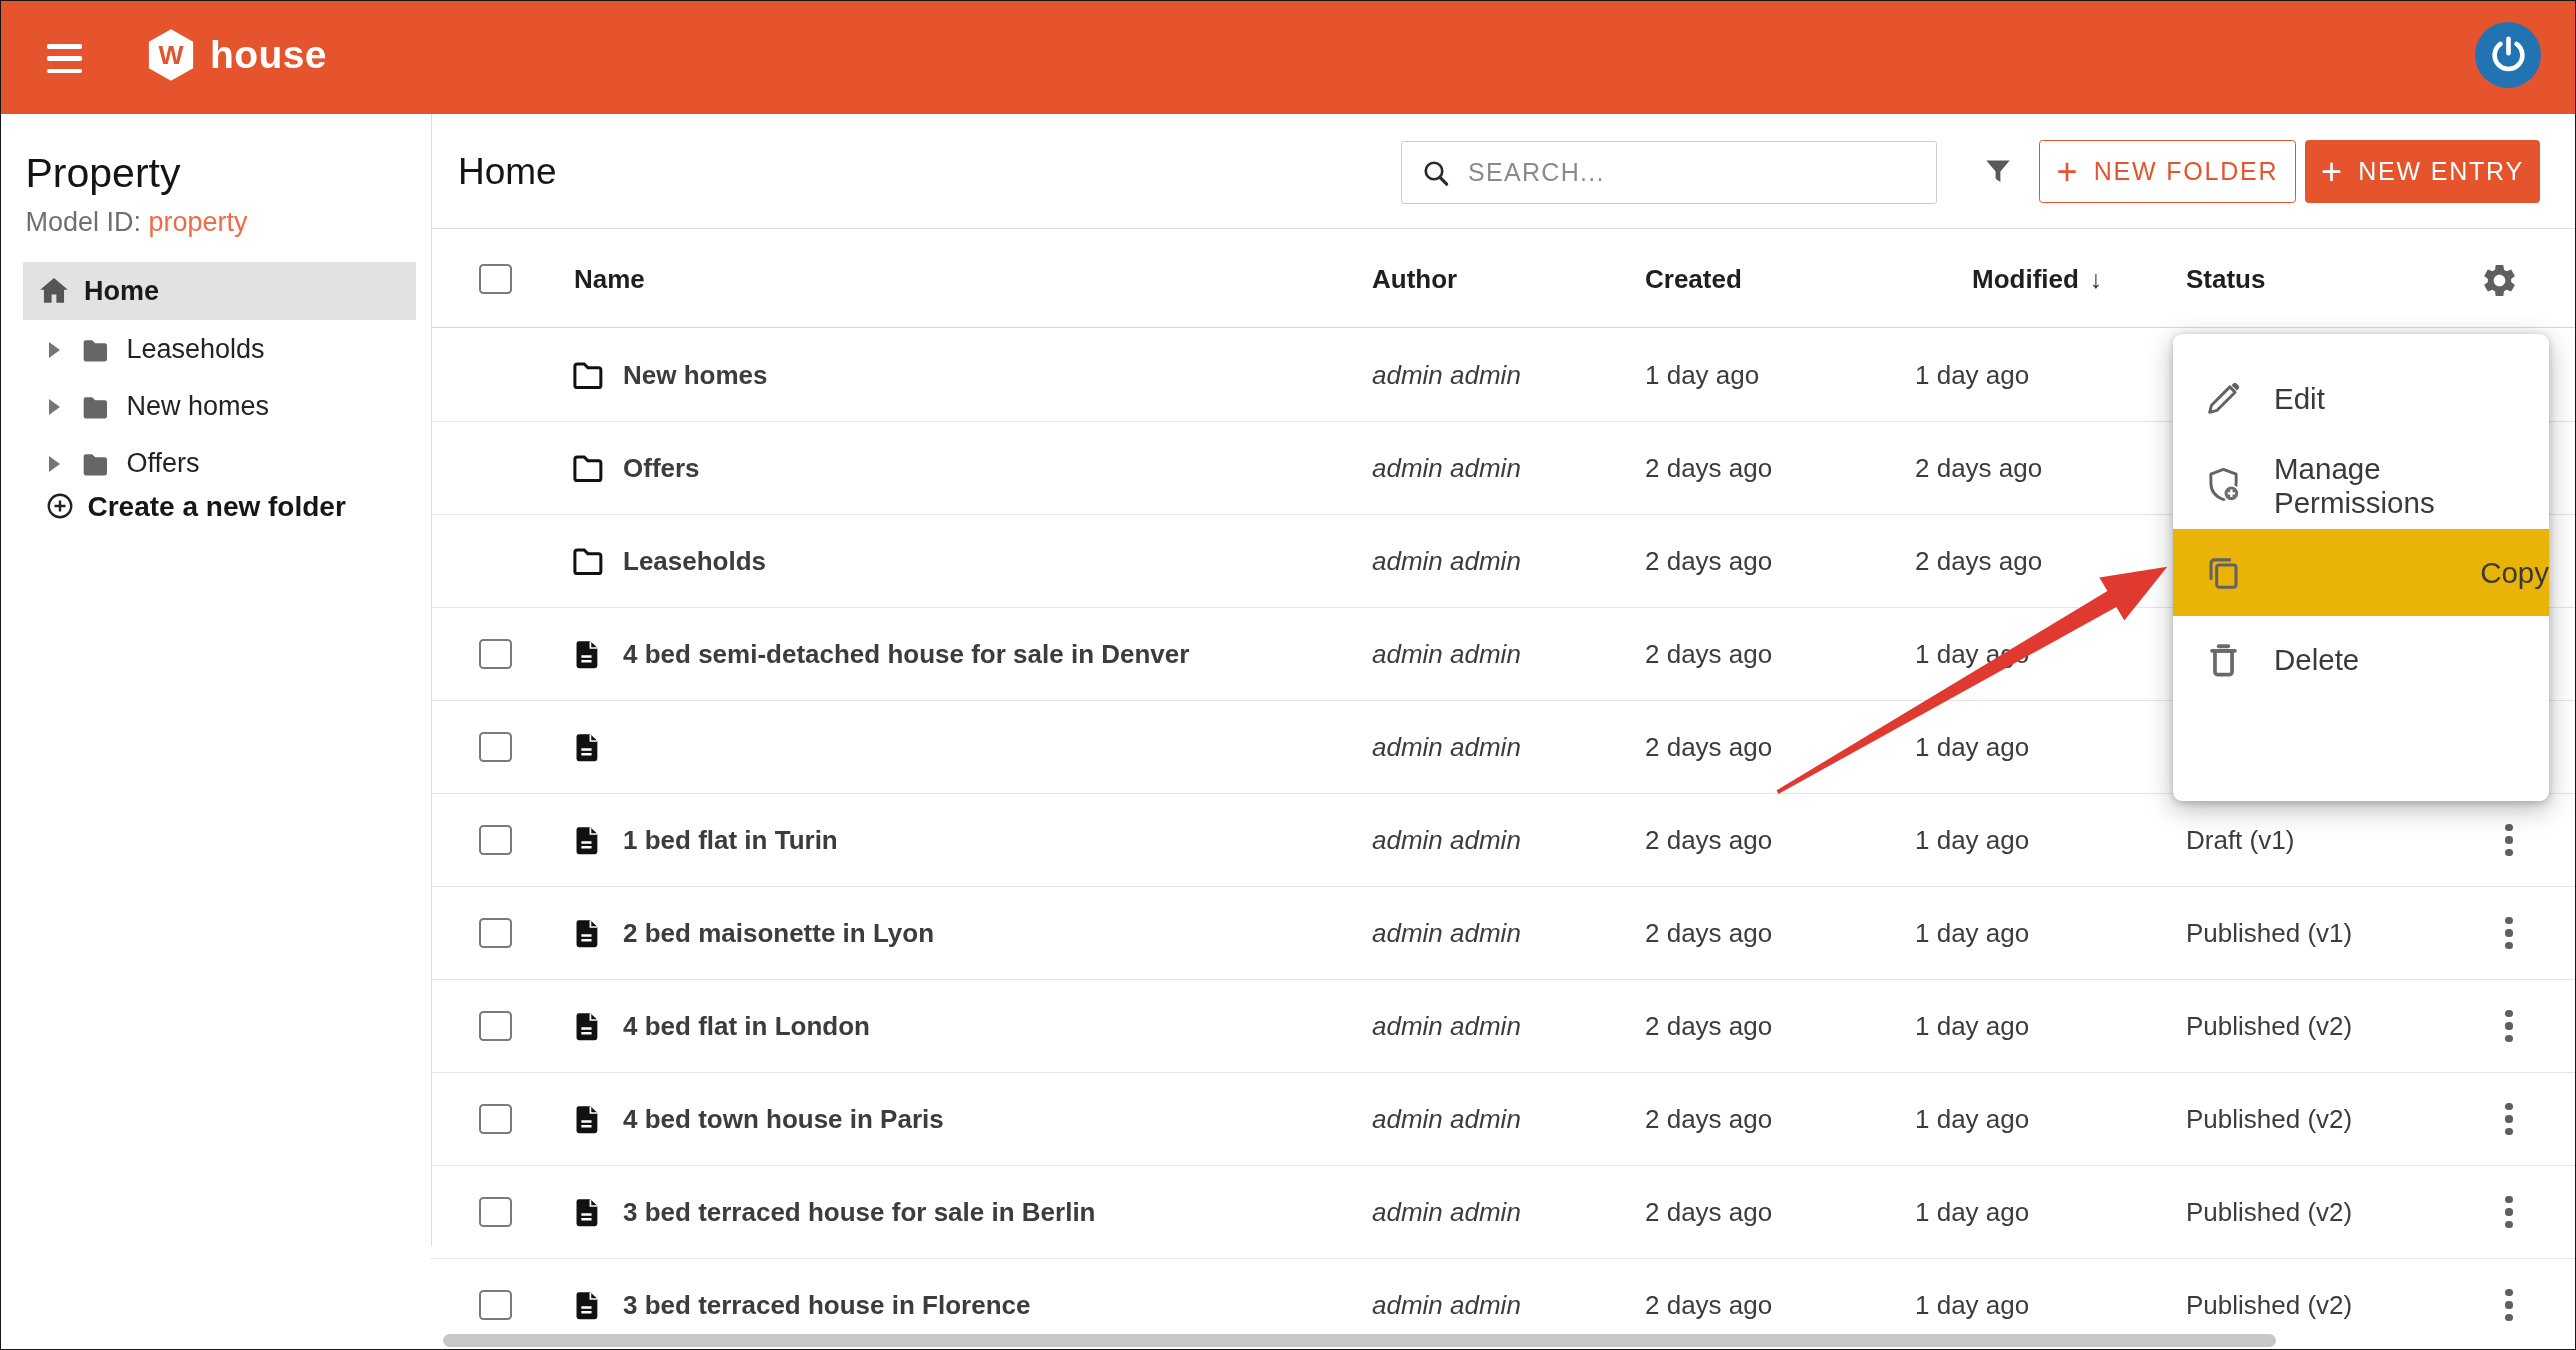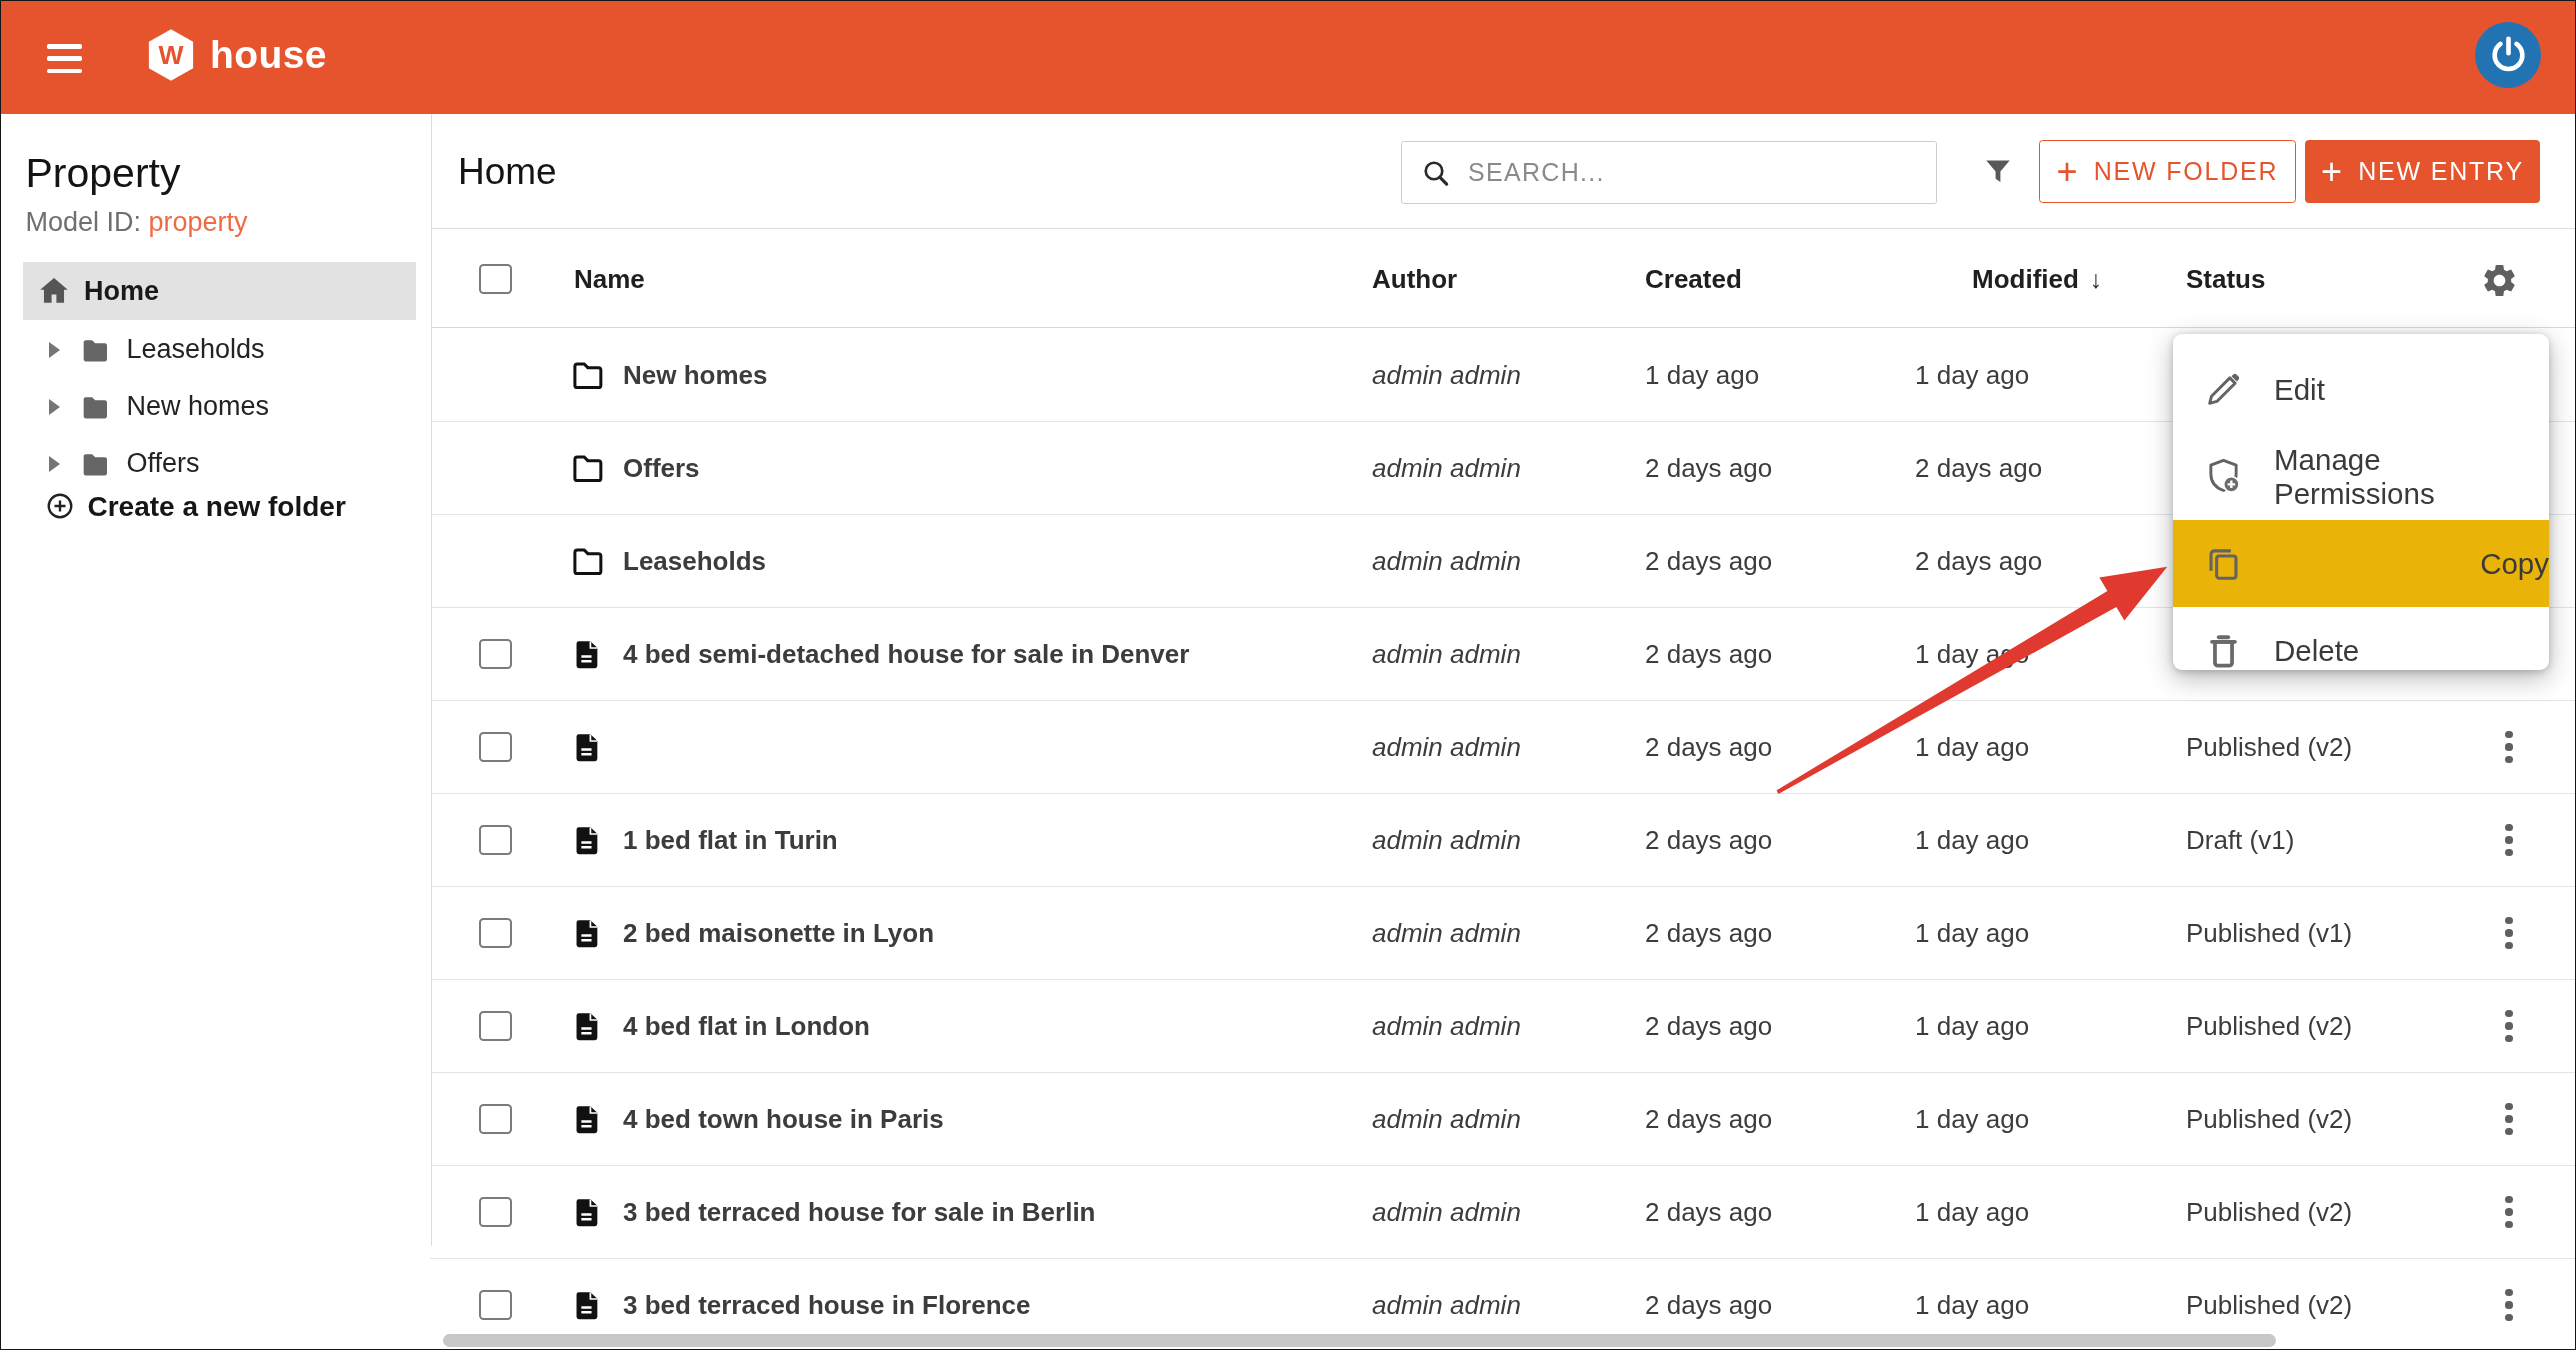--- a/index.html
+++ b/index.html
@@ -66,22 +66,22 @@
   .rows{position:absolute;left:0;top:215px;width:2146px;}
   .trow{position:relative;height:93px;border-bottom:1.8px solid var(--row-border);background:#fff;}
   .trow .cell{position:absolute;top:0;height:100%;display:flex;align-items:center;font-size:26px;color:var(--txt2);}
   .c-check{left:49px;} .c-icon{left:138px;width:39px;justify-content:center;}
   .c-name{left:193px;font-weight:700;color:#1c1c1c;}
   .c-author{left:942px;font-style:italic;} .c-created{left:1215px;} .c-modified{left:1485px;} .c-status{left:1756px;}
   .c-kebab{left:2061px;width:36px;flex-direction:column;justify-content:center;gap:5.4px;cursor:pointer;}
   .c-kebab i{width:7.2px;height:7.2px;border-radius:50%;background:#5f5f5f;}
 
   
-  .menu{position:absolute;left:2173px;top:334px;width:376px;height:336px;background:#fff;border-radius:9px;
-    box-shadow:0 7.2px 27px rgba(0,0,0,.28), 0 1.8px 7.2px rgba(0,0,0,.18);z-index:40;padding:12px 0;overflow:hidden;}
+  .menu{position:absolute;left:2173px;top:334px;width:376px;height:467px;background:#fff;border-radius:9px;
+    box-shadow:0 7.2px 27px rgba(0,0,0,.28), 0 1.8px 7.2px rgba(0,0,0,.18);z-index:40;padding:21px 0;overflow:hidden;}
   .menu-item{height:87px;display:flex;align-items:center;cursor:pointer;}
   .menu-item.highlighted{background:#eab308;justify-content:space-between;}
   .menu-item .mi{margin-left:30px;width:41px;height:41px;flex:0 0 41px;display:flex;align-items:center;justify-content:center;}
   .menu-item .mlabel{margin-left:30px;font-size:29.5px;color:#3a3a3a;}
 
   
   .arrow-layer{position:absolute;left:0;top:0;width:2576px;height:1350px;z-index:50;pointer-events:none;}
   .scroll-thumb{position:absolute;left:443px;top:1334px;width:1833px;height:13.4px;border-radius:7.2px;background:#c7c7c7;z-index:6;}
   .frame{position:absolute;inset:0;border:1.8px solid #151515;z-index:90;pointer-events:none;}
   svg{display:block;}

